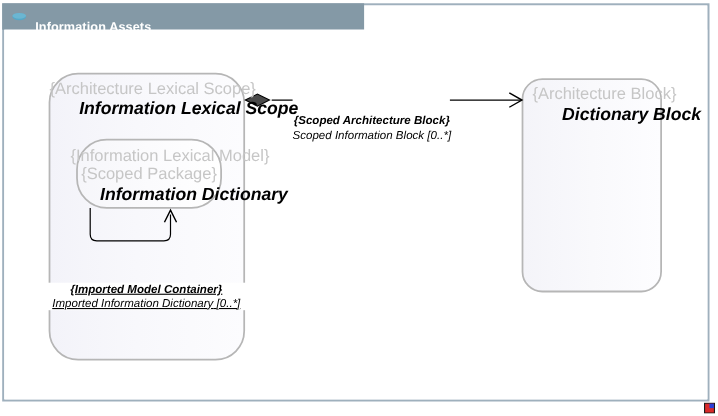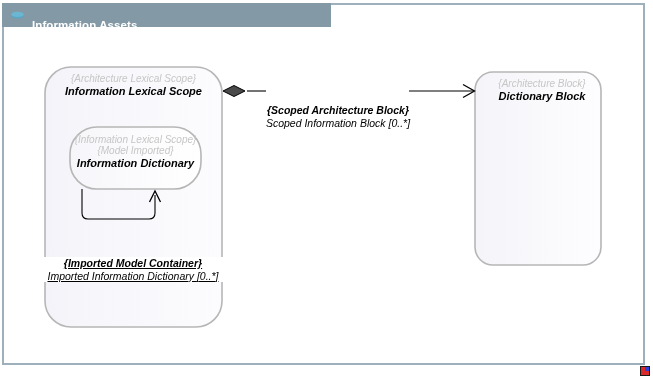--- a/index.html
+++ b/index.html
@@ -88,33 +88,33 @@
 
   
   .block-label {
     position: absolute;
     text-align: center;
     line-height: 1.12;
     pointer-events: none;
   }
   .stereotype {
     display: block;
-    font-size: 10px;
-    font-style: italic;
+    font-size: 15px;
     color: #c6c6c6;
     white-space: nowrap;
   }
   .block-name {
     display: block;
-    font-size: 11px;
+    font-size: 16px;
     font-weight: bold;
     font-style: italic;
     color: #000000;
     white-space: nowrap;
     margin-top: 1px;
+    margin-left: 27px;
   }
 
   
   .assoc-label {
     position: absolute;
     text-align: center;
     line-height: 1.2;
     background: #ffffff;
     pointer-events: none;
     margin-top: 32px;
@@ -211,22 +211,22 @@
         <polyline points="145.5,175 151,164 156.5,175" fill="none" stroke="#000000" stroke-width="1.3"></polyline>
       </g>
     </svg>
 
     <div class="block-label" style="left:41px; top:46px; width:177px;">
       <span class="stereotype">{Architecture Lexical Scope}</span>
       <span class="block-name">Information Lexical Scope</span>
     </div>
 
     <div class="block-label" style="left:60px; top:107px; width:143px;">
-      <span class="stereotype">{Information Lexical Scope}</span>
-      <span class="stereotype">{Model Imported}</span>
+      <span class="stereotype">{Information Lexical Model}</span>
+      <span class="stereotype">{Scoped Package}</span>
       <span class="block-name">Information Dictionary</span>
     </div>
 
     <div class="block-label" style="left:480px; top:51px; width:116px;">
       <span class="stereotype">{Architecture Block}</span>
       <span class="block-name">Dictionary Block</span>
     </div>
 
     <div class="assoc-label" style="left:255px; top:45px; width:158px;">
       <span class="assoc-line-1">{Scoped Architecture Block}</span>

